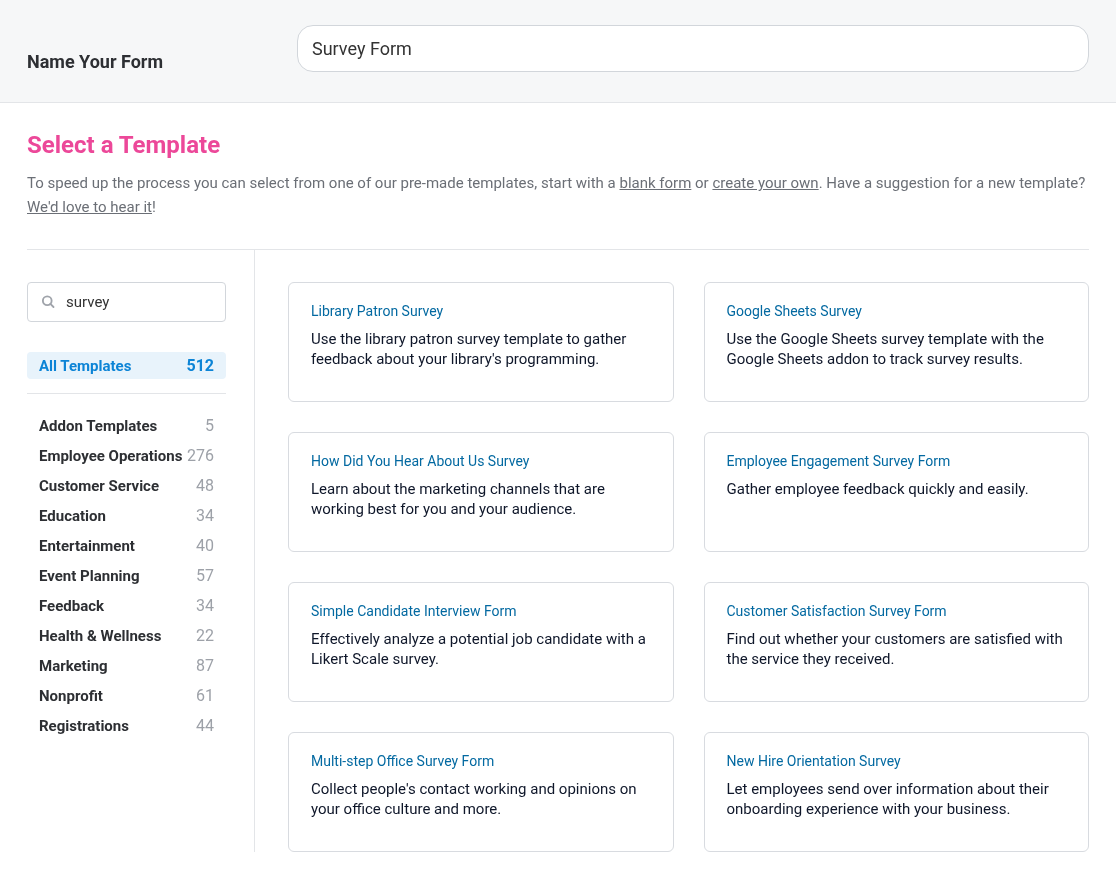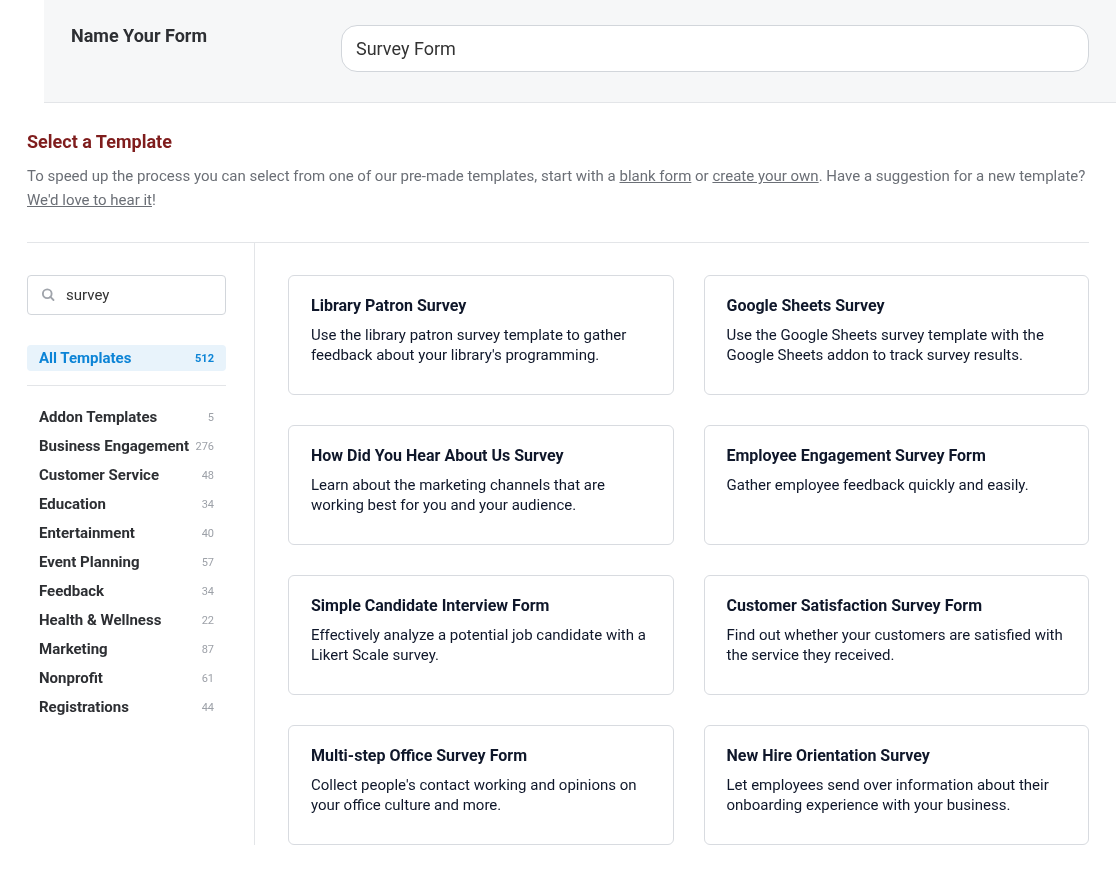--- a/index.html
+++ b/index.html
@@ -11,23 +11,22 @@
       font-family: -apple-system, BlinkMacSystemFont, "Segoe UI", Roboto, Helvetica, Arial, sans-serif;
       background: #ffffff;
       color: #333;
       width: 1116px;
     }
     .header-bar {
       background: #f6f7f8;
       padding: 25px 27px 30px 27px;
       border-bottom: 1px solid #e3e5e8;
       display: flex;
-      align-items: flex-start;
+      align-items: flex-end;
       gap: 20px;
-      margin-left: 44px;
     }
     .header-label {
       font-size: 18px;
       font-weight: 700;
       color: #2d2f33;
       flex: 0 0 auto;
       width: 250px;
     }
     .form-name-input {
       flex: 1;
@@ -36,23 +35,23 @@
       border: 1px solid #d2d6db;
       border-radius: 16px;
       background: #fff;
       color: #333;
       font-family: inherit;
     }
     .content {
       padding: 28px 27px 0 27px;
     }
     .section-title {
-      font-size: 18px;
-      font-weight: 700;
-      color: #7f1d1d;
+      font-size: 24px;
+      font-weight: 700;
+      color: #ec4899;
       margin-bottom: 12px;
     }
     .section-desc {
       font-size: 15px;
       color: #6b6f76;
       line-height: 1.6;
       margin-bottom: 30px;
     }
     .section-desc a {
       color: #6b6f76;
@@ -106,21 +105,21 @@
       cursor: pointer;
       font-size: 15px;
       margin-bottom: 3px;
     }
     .category-item .cat-label {
       font-weight: 700;
       color: #2d2f33;
     }
     .category-item .cat-count {
       color: #9da1a8;
-      font-size: 11px;
+      font-size: 16px;
     }
     .category-item.active {
       background: #e8f3fb;
     }
     .category-item.active .cat-label {
       color: #0c84d6;
     }
     .category-item.active .cat-count {
       color: #0c84d6;
       font-weight: 700;
@@ -139,23 +138,23 @@
       align-content: start;
     }
     .template-card {
       border: 1px solid #d8dbe0;
       border-radius: 6px;
       padding: 20px 22px;
       cursor: pointer;
       min-height: 120px;
     }
     .template-card h3 {
-      font-size: 16px;
-      font-weight: 700;
-      color: #0f172a;
+      font-size: 14px;
+      font-weight: 400;
+      color: #0369a1;
       margin-bottom: 10px;
     }
     .template-card p {
       font-size: 15px;
       color: #0f172a;
       line-height: 1.35;
     }
   </style>
 </head>
 <body>
@@ -191,21 +190,21 @@
       </ul>
 
       <div class="cat-divider"></div>
 
       <ul class="category-list">
         <li class="category-item">
           <span class="cat-label">Addon Templates</span>
           <span class="cat-count">5</span>
         </li>
         <li class="category-item">
-          <span class="cat-label">Business Engagement</span>
+          <span class="cat-label">Employee Operations</span>
           <span class="cat-count">276</span>
         </li>
         <li class="category-item">
           <span class="cat-label">Customer Service</span>
           <span class="cat-count">48</span>
         </li>
         <li class="category-item">
           <span class="cat-label">Education</span>
           <span class="cat-count">34</span>
         </li>

